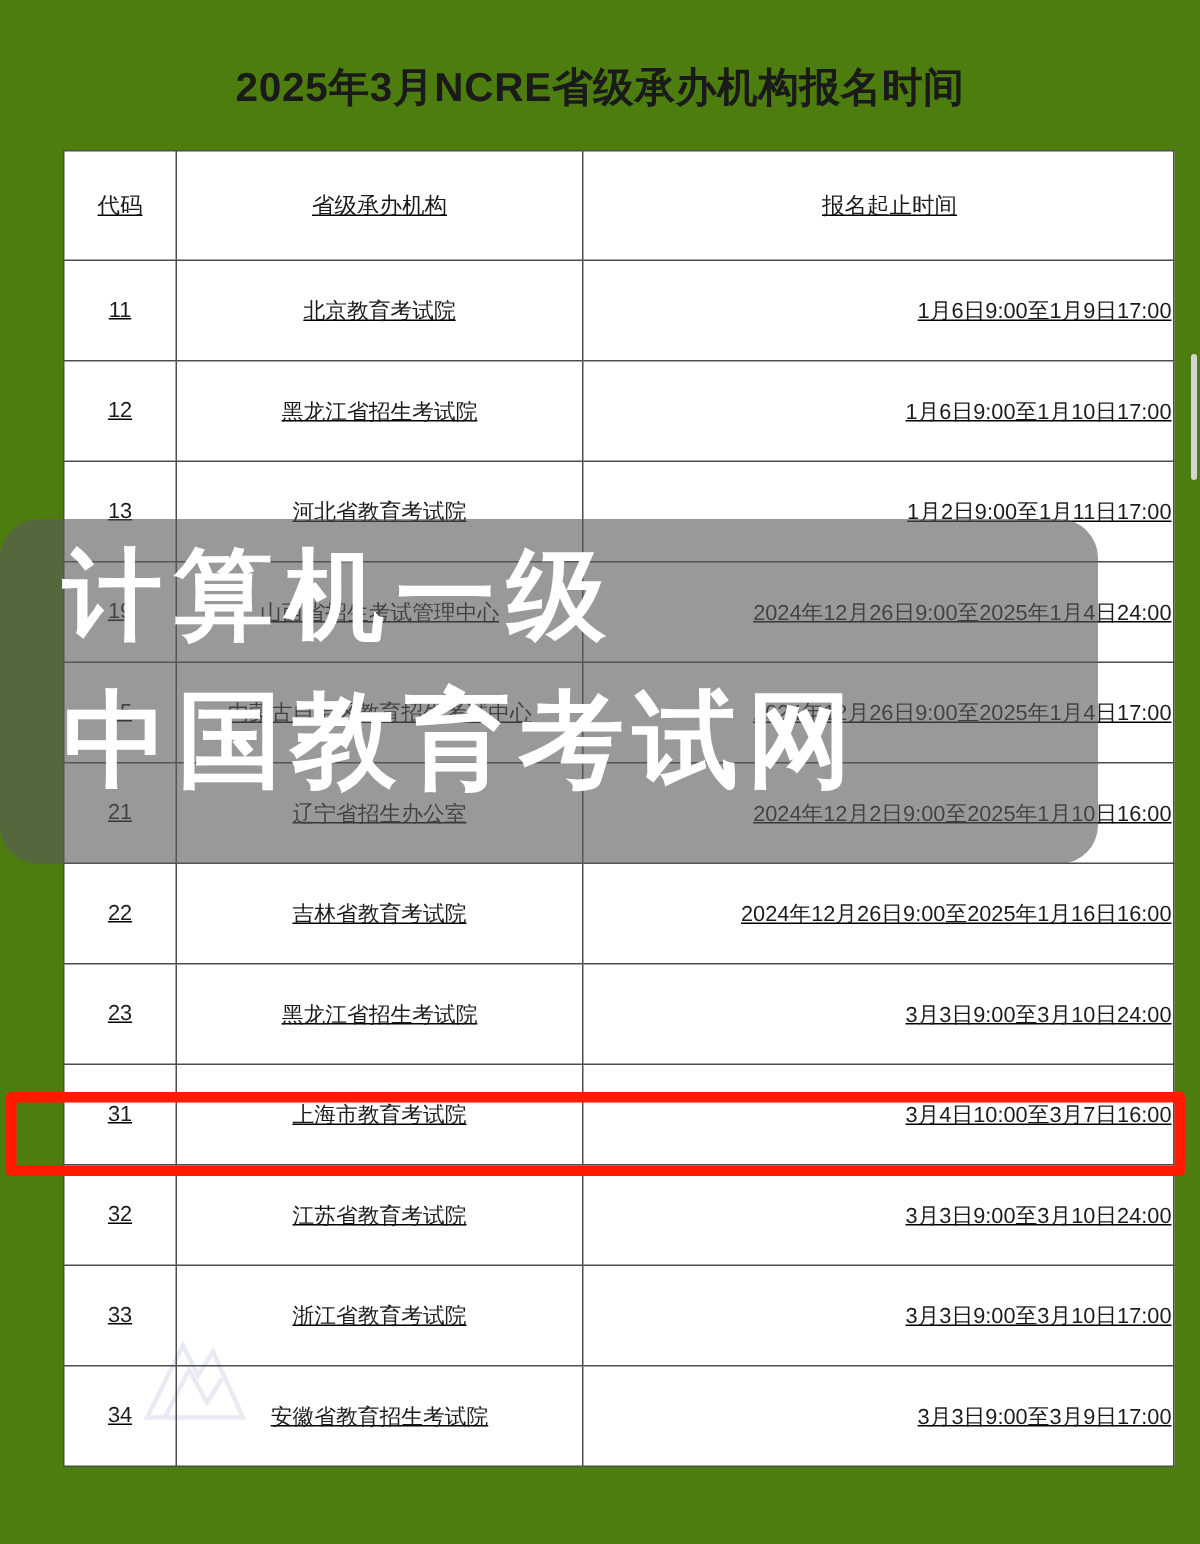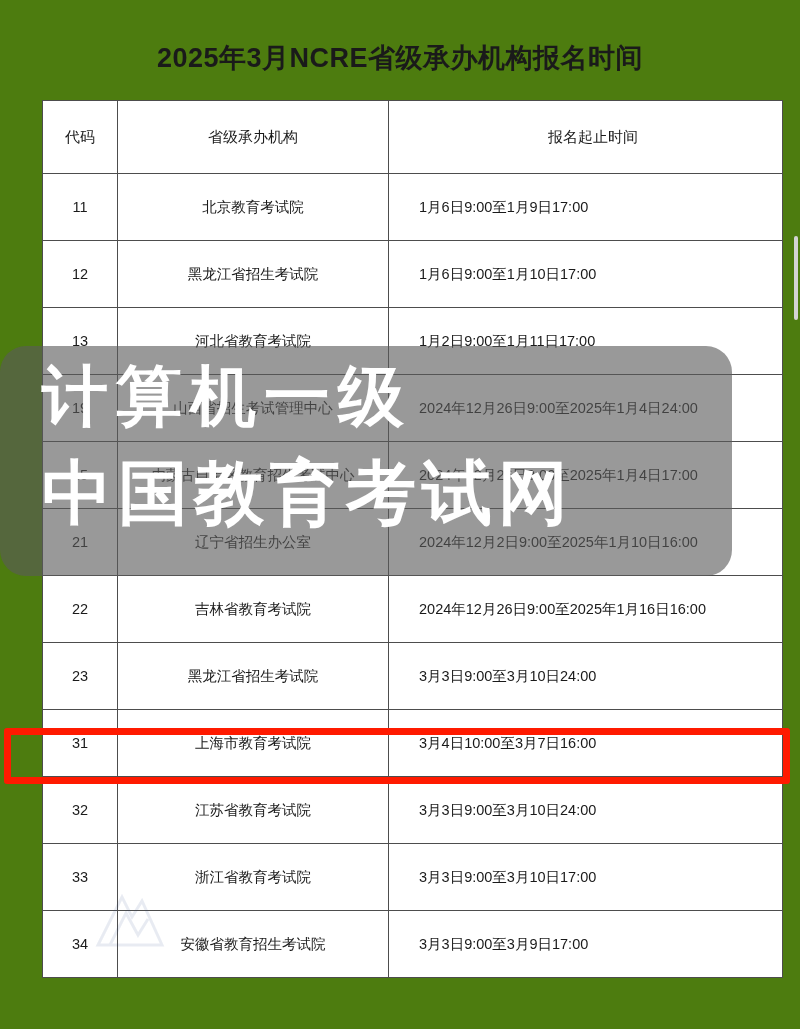--- a/index.html
+++ b/index.html
@@ -31,40 +31,41 @@
   }
   .table-wrap {
     margin: 14px 42px 0 42px;
     position: relative;
   }
   table.ncre {
     border-collapse: collapse;
     width: 716px;
     table-layout: fixed;
     background: #ffffff;
+    text-decoration: underline;
   }
   table.ncre th, table.ncre td {
     border: 1px solid #4d4d4d;
     color: #1a1a1a;
   }
   table.ncre thead th {
     height: 70px;
     font-size: 15px;
     font-weight: normal;
     text-align: center;
     vertical-align: middle;
   }
   table.ncre tbody td {
     height: 64px;
     font-size: 14.5px;
     vertical-align: middle;
   }
   .col-code { width: 72px; text-align: center; }
   .col-org  { width: 268px; text-align: center; }
-  .col-time { width: 376px; text-align: left; padding-left: 30px; }
+  .col-time { width: 376px; text-align: right; padding-left: 30px; }
   thead .col-time { text-align: center; padding-left: 16px; }
 
   
   .overlay-band {
     position: absolute;
     left: -42px;
     top: 246px;
     width: 732px;
     height: 230px;
     background: rgba(90, 90, 90, 0.62);

